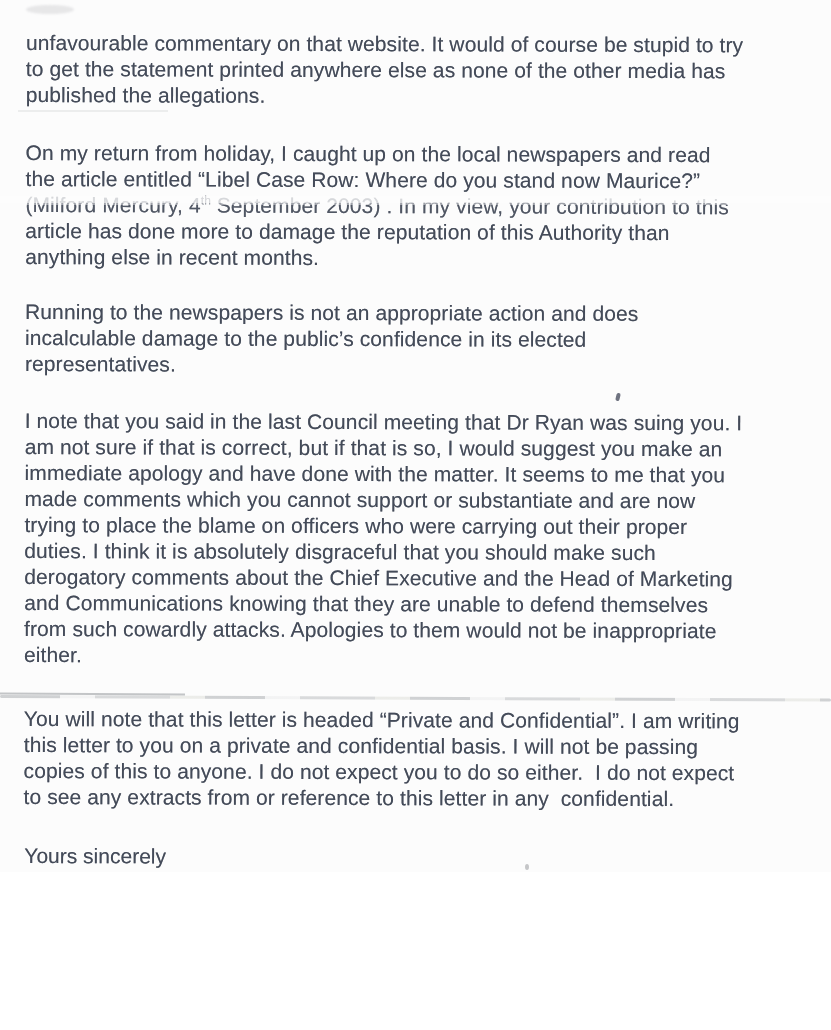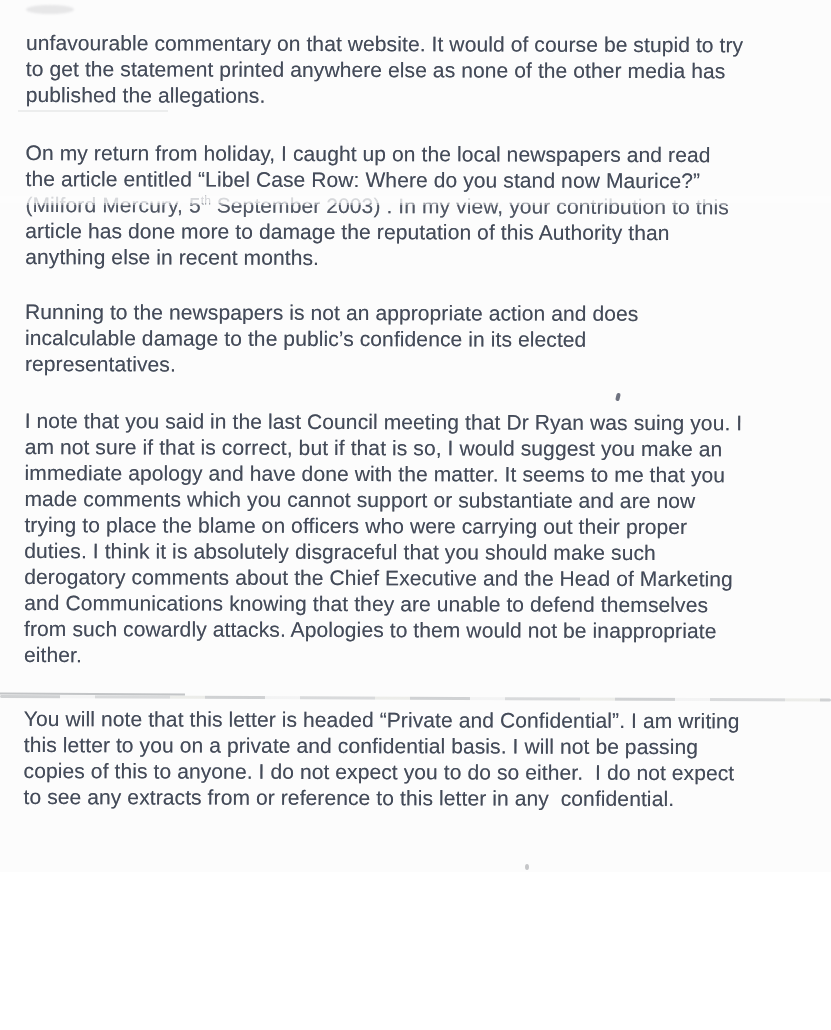--- a/index.html
+++ b/index.html
@@ -67,21 +67,21 @@
 
     <div class="para p1">
       <div class="tl">unfavourable commentary on that website. It would of course be stupid to try</div>
       <div class="tl">to get the statement printed anywhere else as none of the other media has</div>
       <div class="tl">published the allegations.</div>
     </div>
 
     <div class="para p2">
       <div class="tl">On my return from holiday, I caught up on the local newspapers and read</div>
       <div class="tl">the article entitled “Libel Case Row: Where do you stand now Maurice?”</div>
-      <div class="tl faded"><span>(Milford Mercury, 5</span><sup class="sup">th</sup><span> September 2003) . In my view, your contribution to this</span></div>
+      <div class="tl faded"><span>(Milford Mercury, 4</span><sup class="sup">th</sup><span> September 2003) . In my view, your contribution to this</span></div>
       <div class="tl">article has done more to damage the reputation of this Authority than</div>
       <div class="tl">anything else in recent months.</div>
     </div>
 
     <div class="para p3">
       <div class="tl">Running to the newspapers is not an appropriate action and does</div>
       <div class="tl">incalculable damage to the public’s confidence in its elected</div>
       <div class="tl">representatives.</div>
     </div>
 
@@ -98,20 +98,21 @@
       <div class="tl">either.</div>
     </div>
 
     <div class="para p5">
       <div class="tl">You will note that this letter is headed “Private and Confidential”. I am writing</div>
       <div class="tl">this letter to you on a private and confidential basis. I will not be passing</div>
       <div class="tl">copies of this to anyone. I do not expect you to do so either.  I do not expect</div>
       <div class="tl"><span>to see any extracts from or reference to this letter in </span><span class="uword">any</span><span>  confidential.</span></div>
     </div>
 
+    <div class="closing">Yours sincerely</div>
 
     <svg class="signature" viewBox="0 0 300 105" width="300" height="105" role="img" aria-label="Maurice Hughes">
       <g fill="none" stroke="#4b5263" stroke-width="2.2" stroke-linecap="round" opacity="0.92">
         <path d="M4,66 C0,56 1,46 8,42"></path>
         <path d="M13,70 C15,52 17,30 20,20 C23,34 25,56 28,70 C31,52 34,36 38,30 C40,44 42,60 44,70"></path>
         <path d="M50,62 C54,52 58,52 60,62 C61,69 65,69 68,60 C70,53 74,53 76,62 C77,69 81,69 84,60 C86,53 90,54 92,62 C94,69 98,66 102,61 C106,57 110,59 114,63"></path>
         <path d="M122,58 C118,63 119,69 125,67 C129,65 131,61 130,57"></path>
         <path d="M128,46 L131,39"></path>
         <path d="M137,45 L140,38"></path>
         <path d="M150,68 C149,46 151,24 156,14 C158,26 156,48 155,68"></path>

